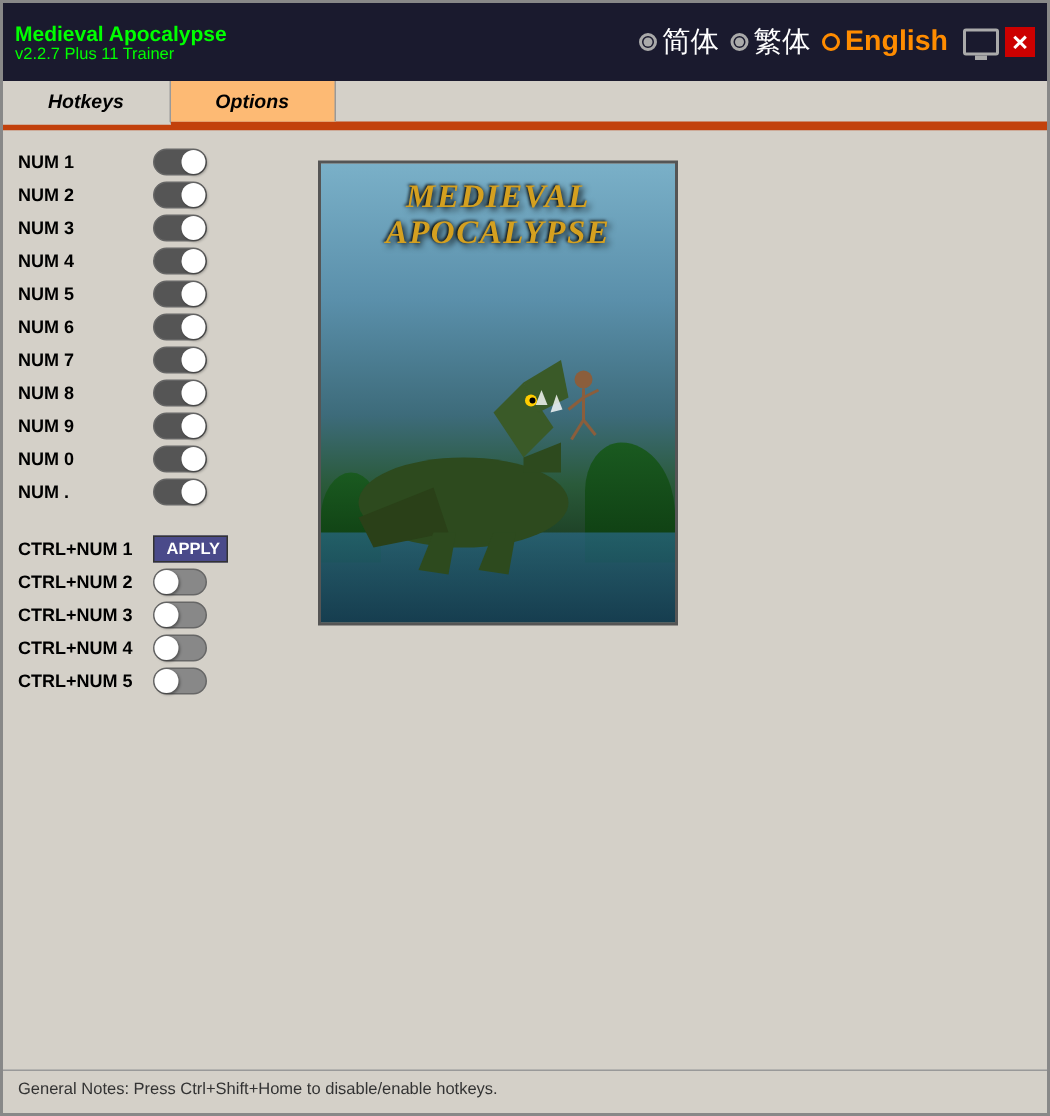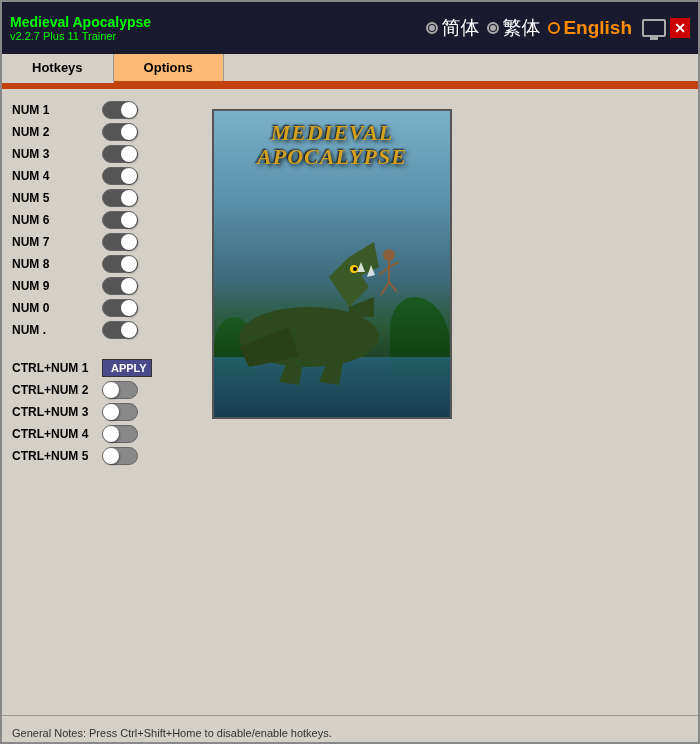--- a/index.html
+++ b/index.html
@@ -114,22 +114,23 @@
       cursor: pointer;
       color: white;
       font-size: 14px;
       font-weight: bold;
     }
 
     
     .tab-bar {
       display: flex;
       background: #d4d0c8;
-      border-bottom: 8px solid #c2410c;
+      border-bottom: 6px solid #c2410c;
       padding: 0;
+      font-style: italic;
     }
     .tab {
       padding: 6px 30px;
       font-size: 13px;
       font-weight: bold;
       color: #000;
       cursor: pointer;
       border-right: 1px solid #999;
       background: #fdba74;
     }
@@ -274,21 +275,21 @@
 
     
     .footer {
       background: #d4d0c8;
       border-top: 1px solid #999;
       padding: 6px 10px;
       font-size: 11px;
       color: #333;
       height: 30px;
       display: flex;
-      align-items: flex-end;
+      align-items: flex-start;
     }
   </style>
 </head>
 <body>
 
 <div class="title-bar">
   <div class="title-left">
     <span class="title-main">Medieval Apocalypse</span>
     <span class="title-sub">v2.2.7 Plus 11 Trainer</span>
   </div>

